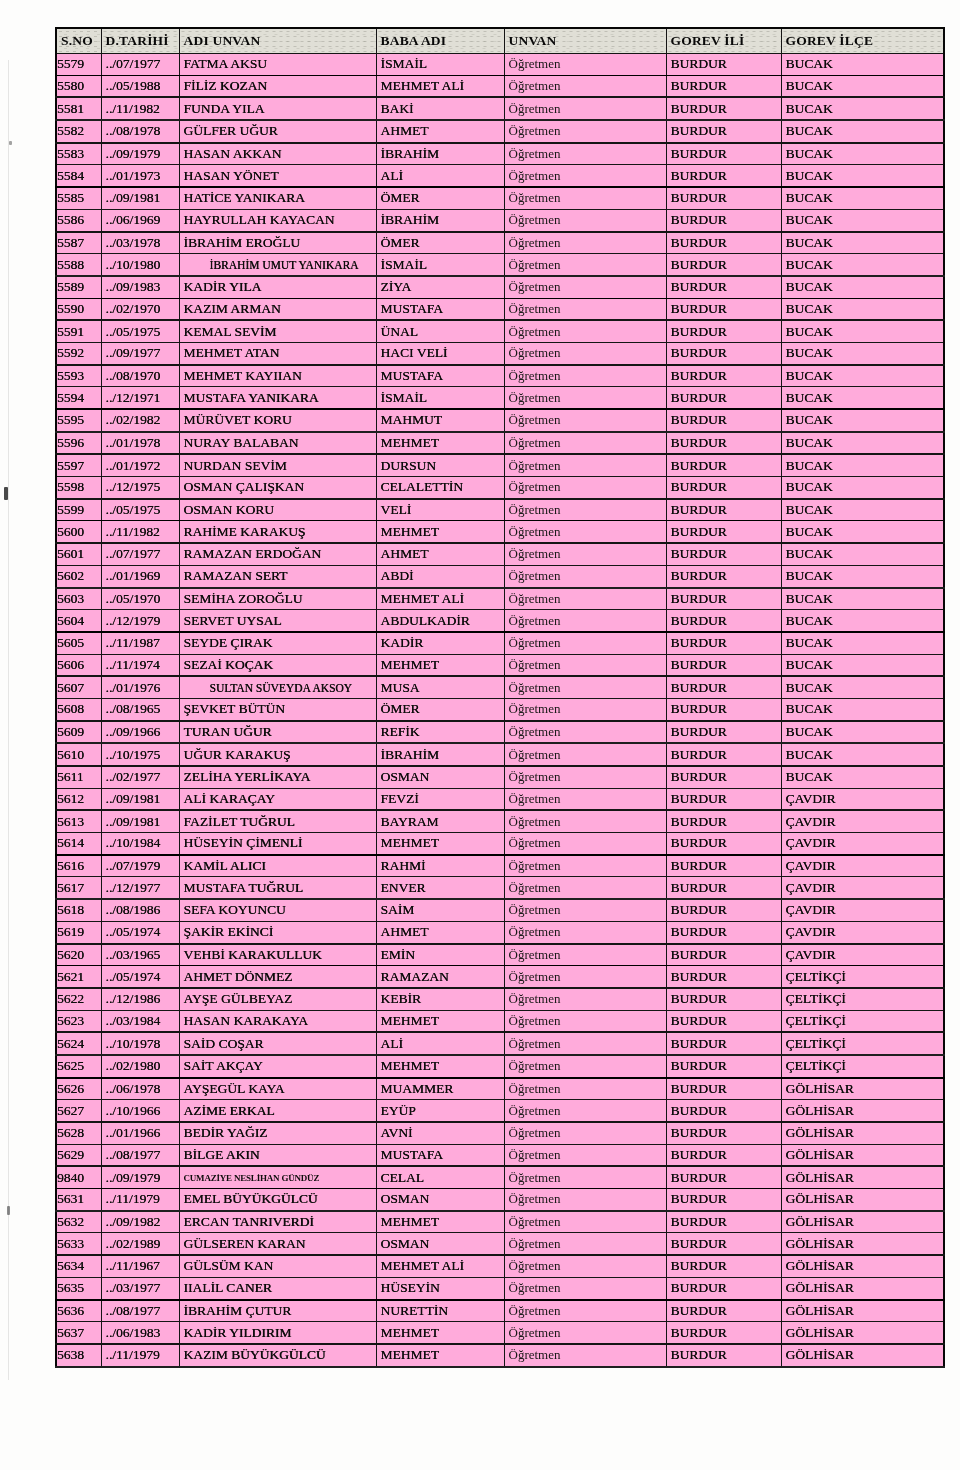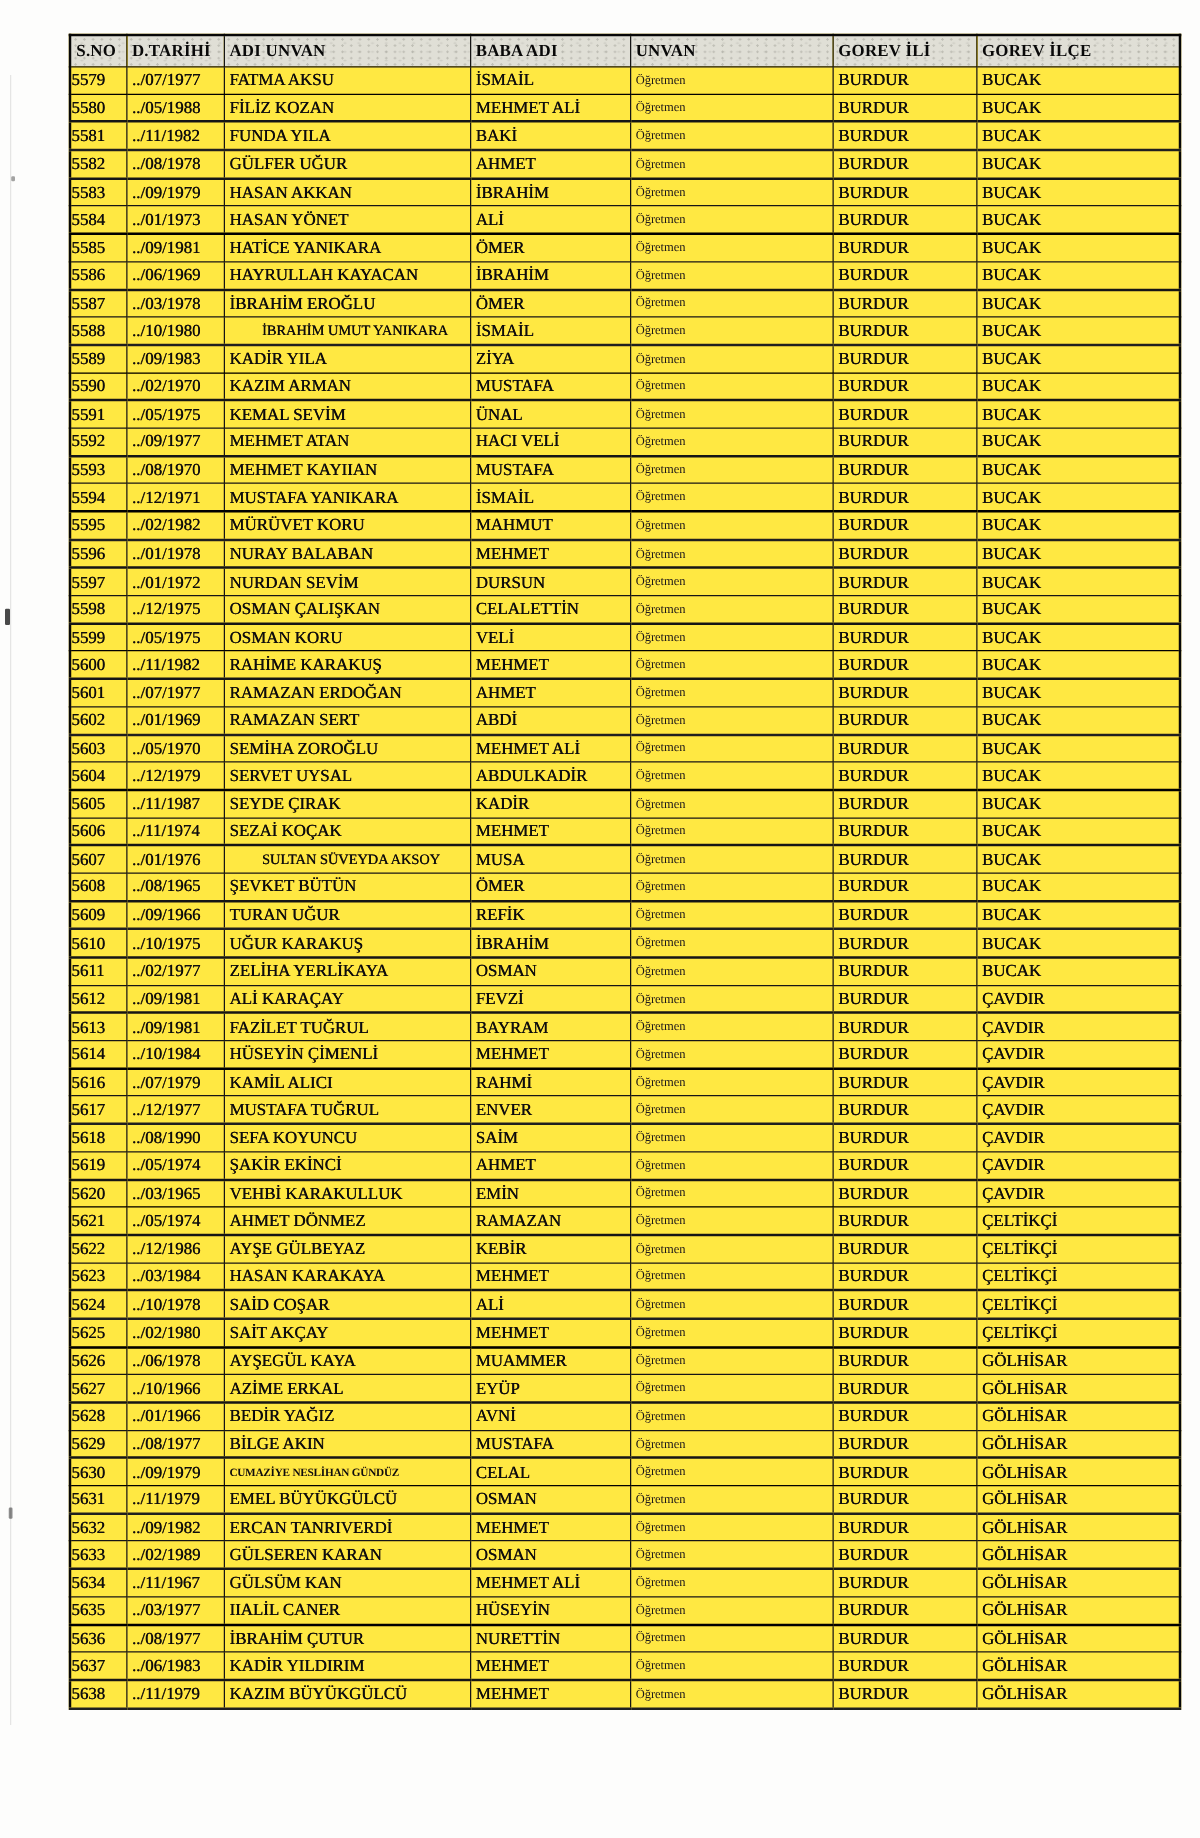--- a/index.html
+++ b/index.html
@@ -22,21 +22,21 @@
   .speck.s2{left:7px;top:1206px;width:3px;height:9px;opacity:.5;}
   .speck.s3{left:9px;top:141px;width:3px;height:4px;opacity:.4;}
 
   .scan-wrap{
     position:absolute;left:55px;top:27px;
     filter:blur(.28px) contrast(1.08);
   }
   table.roster{
     border-collapse:collapse;table-layout:fixed;width:888px;
     border:2.5px solid #101010;
-    background:#fde047;
+    background:#f9a8d4;
   }
   th,td{
     border:1.6px solid #1d1d1d;
     overflow:hidden;white-space:nowrap;
     vertical-align:middle;
   }
   th{
     height:24px;
     font-size:13.5px;font-weight:bold;color:#121212;
     text-align:left;padding:0 2px 0 4px;letter-spacing:.2px;
@@ -47,21 +47,21 @@
     background-size:7px 5px,11px 7px;
     background-position:0 0,3px 2px;
   }
   td{
     height:20.7px;
     font-size:13.5px;color:#161616;
     padding:0 2px 0 4px;
     text-shadow:.35px 0 0 currentColor;
   }
   td.c0{text-align:left;padding:0;}
-  td.c4{font-size:10px;text-shadow:none;color:#222;}
+  td.c4{font-size:13px;text-shadow:none;color:#222;}
   td.c2.tight{font-size:11.5px;padding-left:30px;}
   td.c2.condensed{font-size:9px;letter-spacing:-.2px;font-weight:bold;text-shadow:none;}
   tbody tr:nth-child(2n) td{border-bottom-width:2px;}
   tbody tr:nth-child(5n+1) td{border-bottom-color:#000;}
   tbody tr:nth-child(7n+3) td{border-bottom-width:2.1px;border-bottom-color:#262626;}
 </style>
 </head>
 <body>
 
 <div class="page">
@@ -430,21 +430,21 @@
             <td class="c0">5617</td>
             <td class="c1">../12/1977</td>
             <td class="c2">MUSTAFA TUĞRUL</td>
             <td class="c3">ENVER</td>
             <td class="c4">Öğretmen</td>
             <td class="c5">BURDUR</td>
             <td class="c6">ÇAVDIR</td>
           </tr>
           <tr>
             <td class="c0">5618</td>
-            <td class="c1">../08/1990</td>
+            <td class="c1">../08/1986</td>
             <td class="c2">SEFA KOYUNCU</td>
             <td class="c3">SAİM</td>
             <td class="c4">Öğretmen</td>
             <td class="c5">BURDUR</td>
             <td class="c6">ÇAVDIR</td>
           </tr>
           <tr>
             <td class="c0">5619</td>
             <td class="c1">../05/1974</td>
             <td class="c2">ŞAKİR EKİNCİ</td>
@@ -537,21 +537,21 @@
           <tr>
             <td class="c0">5629</td>
             <td class="c1">../08/1977</td>
             <td class="c2">BİLGE AKIN</td>
             <td class="c3">MUSTAFA</td>
             <td class="c4">Öğretmen</td>
             <td class="c5">BURDUR</td>
             <td class="c6">GÖLHİSAR</td>
           </tr>
           <tr>
-            <td class="c0">5630</td>
+            <td class="c0">9840</td>
             <td class="c1">../09/1979</td>
             <td class="c2 condensed">CUMAZİYE NESLİHAN GÜNDÜZ</td>
             <td class="c3">CELAL</td>
             <td class="c4">Öğretmen</td>
             <td class="c5">BURDUR</td>
             <td class="c6">GÖLHİSAR</td>
           </tr>
           <tr>
             <td class="c0">5631</td>
             <td class="c1">../11/1979</td>

